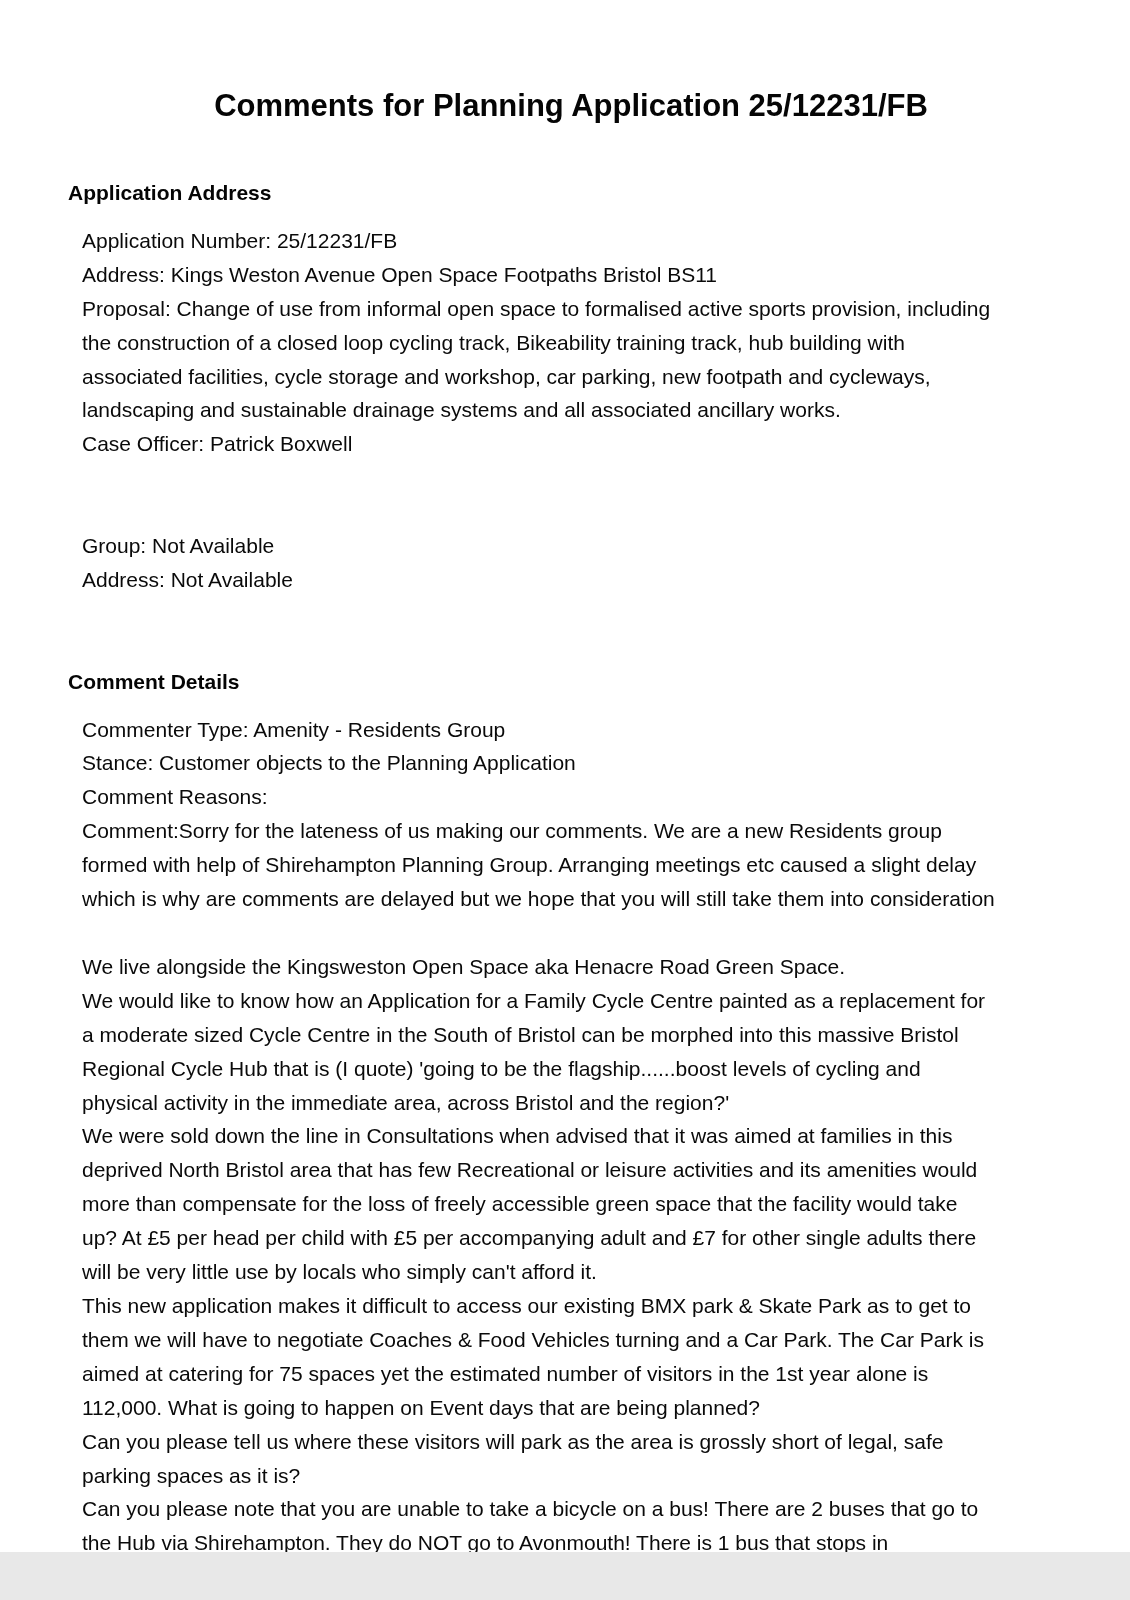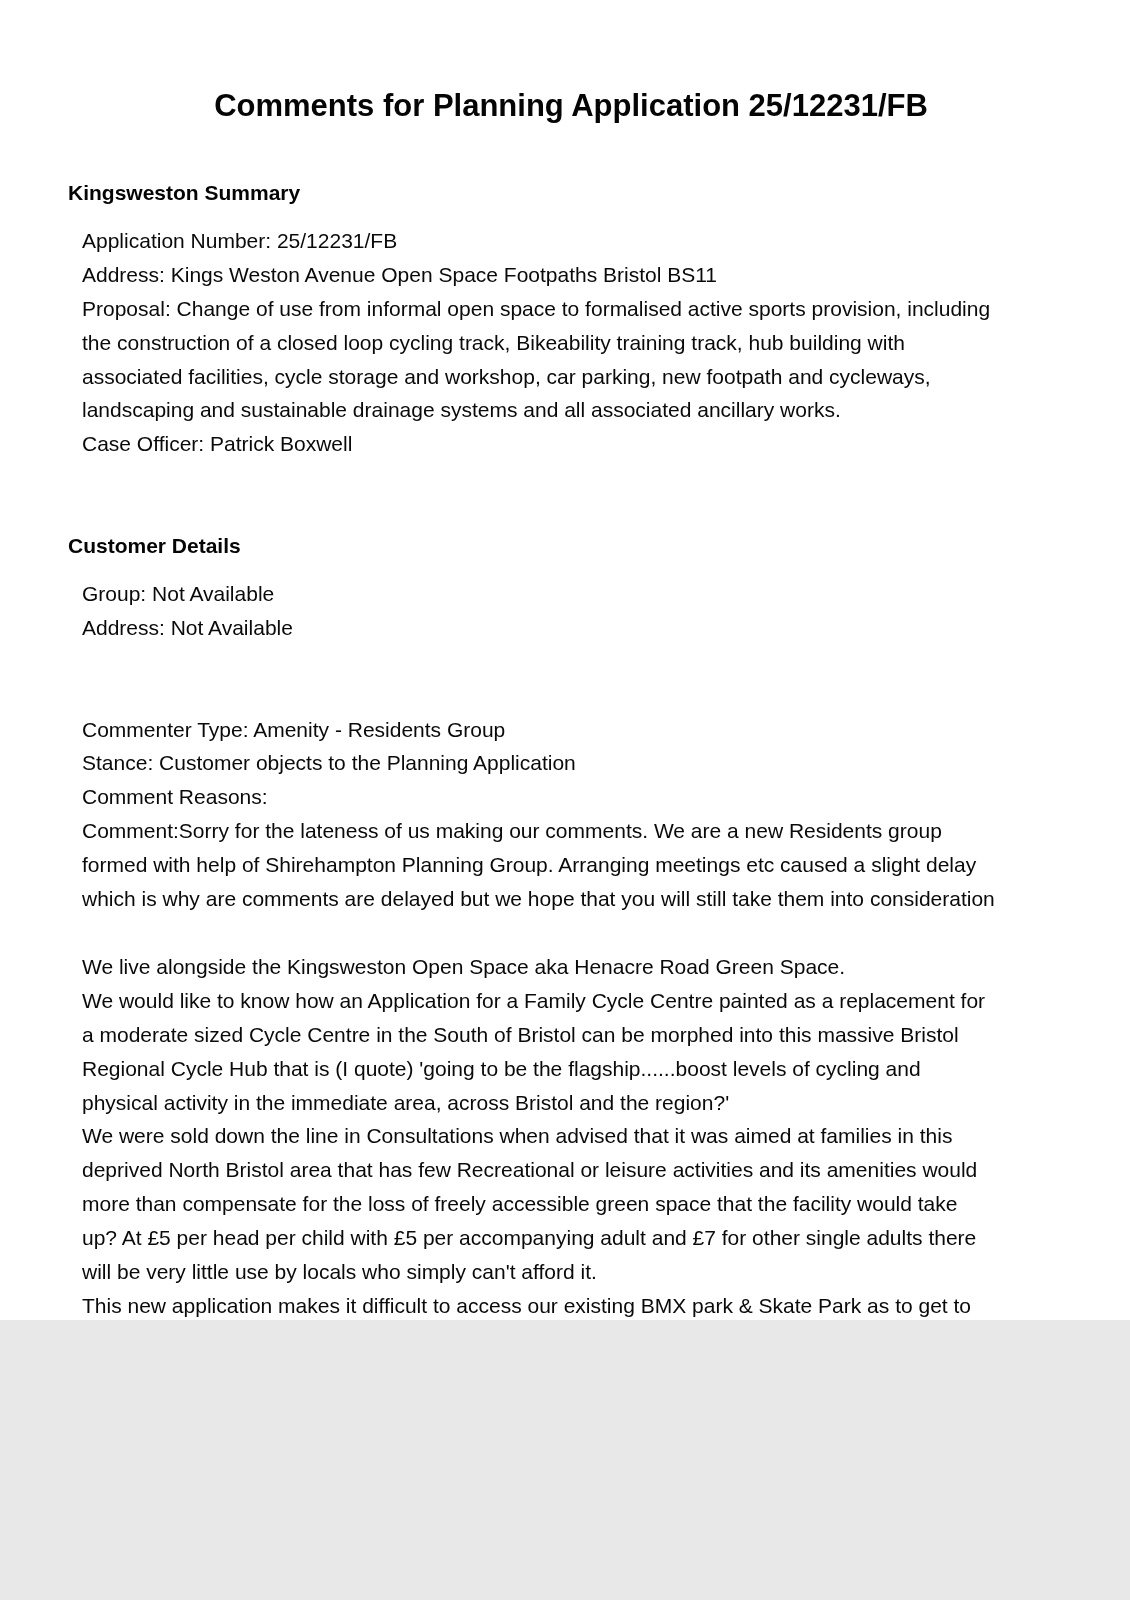--- a/index.html
+++ b/index.html
@@ -3,21 +3,21 @@
 <meta charset="utf-8">
 <style>
   html, body {
     margin: 0;
     padding: 0;
     background: #e8e8e8;
   }
   .page {
     position: relative;
     width: 1130px;
-    height: 1320px;
+    height: 1552px;
     margin: 0 auto;
     background: #ffffff;
     overflow: hidden;
     color: #0a0a0a;
     font-family: "Liberation Sans", "DejaVu Sans", sans-serif;
     font-size: 21px;
     line-height: 33.9px;
     -webkit-font-smoothing: antialiased;
   }
   .content {
@@ -59,37 +59,37 @@
 </style>
 </head>
 <body>
 
 <div class="page">
   <div class="content">
 
     <h1 class="doc-title">Comments for Planning Application 25/12231/FB</h1>
 
     <section class="first">
-      <h2 class="sec-heading">Kingsweston Summary</h2>
+      <h2 class="sec-heading">Application Address</h2>
       <p class="sec-body">Application Number: 25/12231/FB
 Address: Kings Weston Avenue Open Space Footpaths Bristol BS11
 Proposal: Change of use from informal open space to formalised active sports provision, including
 the construction of a closed loop cycling track, Bikeability training track, hub building with
 associated facilities, cycle storage and workshop, car parking, new footpath and cycleways,
 landscaping and sustainable drainage systems and all associated ancillary works.
 Case Officer: Patrick Boxwell</p>
     </section>
 
     <section class="gap2">
-      <h2 class="sec-heading">Customer Details</h2>
       <p class="sec-body">Group: Not Available
 Address: Not Available</p>
     </section>
 
     <section class="gap2">
+      <h2 class="sec-heading">Comment Details</h2>
       <p class="sec-body">Commenter Type: Amenity - Residents Group
 Stance: Customer objects to the Planning Application
 Comment Reasons:
 Comment:Sorry for the lateness of us making our comments. We are a new Residents group
 formed with help of Shirehampton Planning Group. Arranging meetings etc caused a slight delay
 which is why are comments are delayed but we hope that you will still take them into consideration
 
 We live alongside the Kingsweston Open Space aka Henacre Road Green Space.
 We would like to know how an Application for a Family Cycle Centre painted as a replacement for
 a moderate sized Cycle Centre in the South of Bristol can be morphed into this massive Bristol

